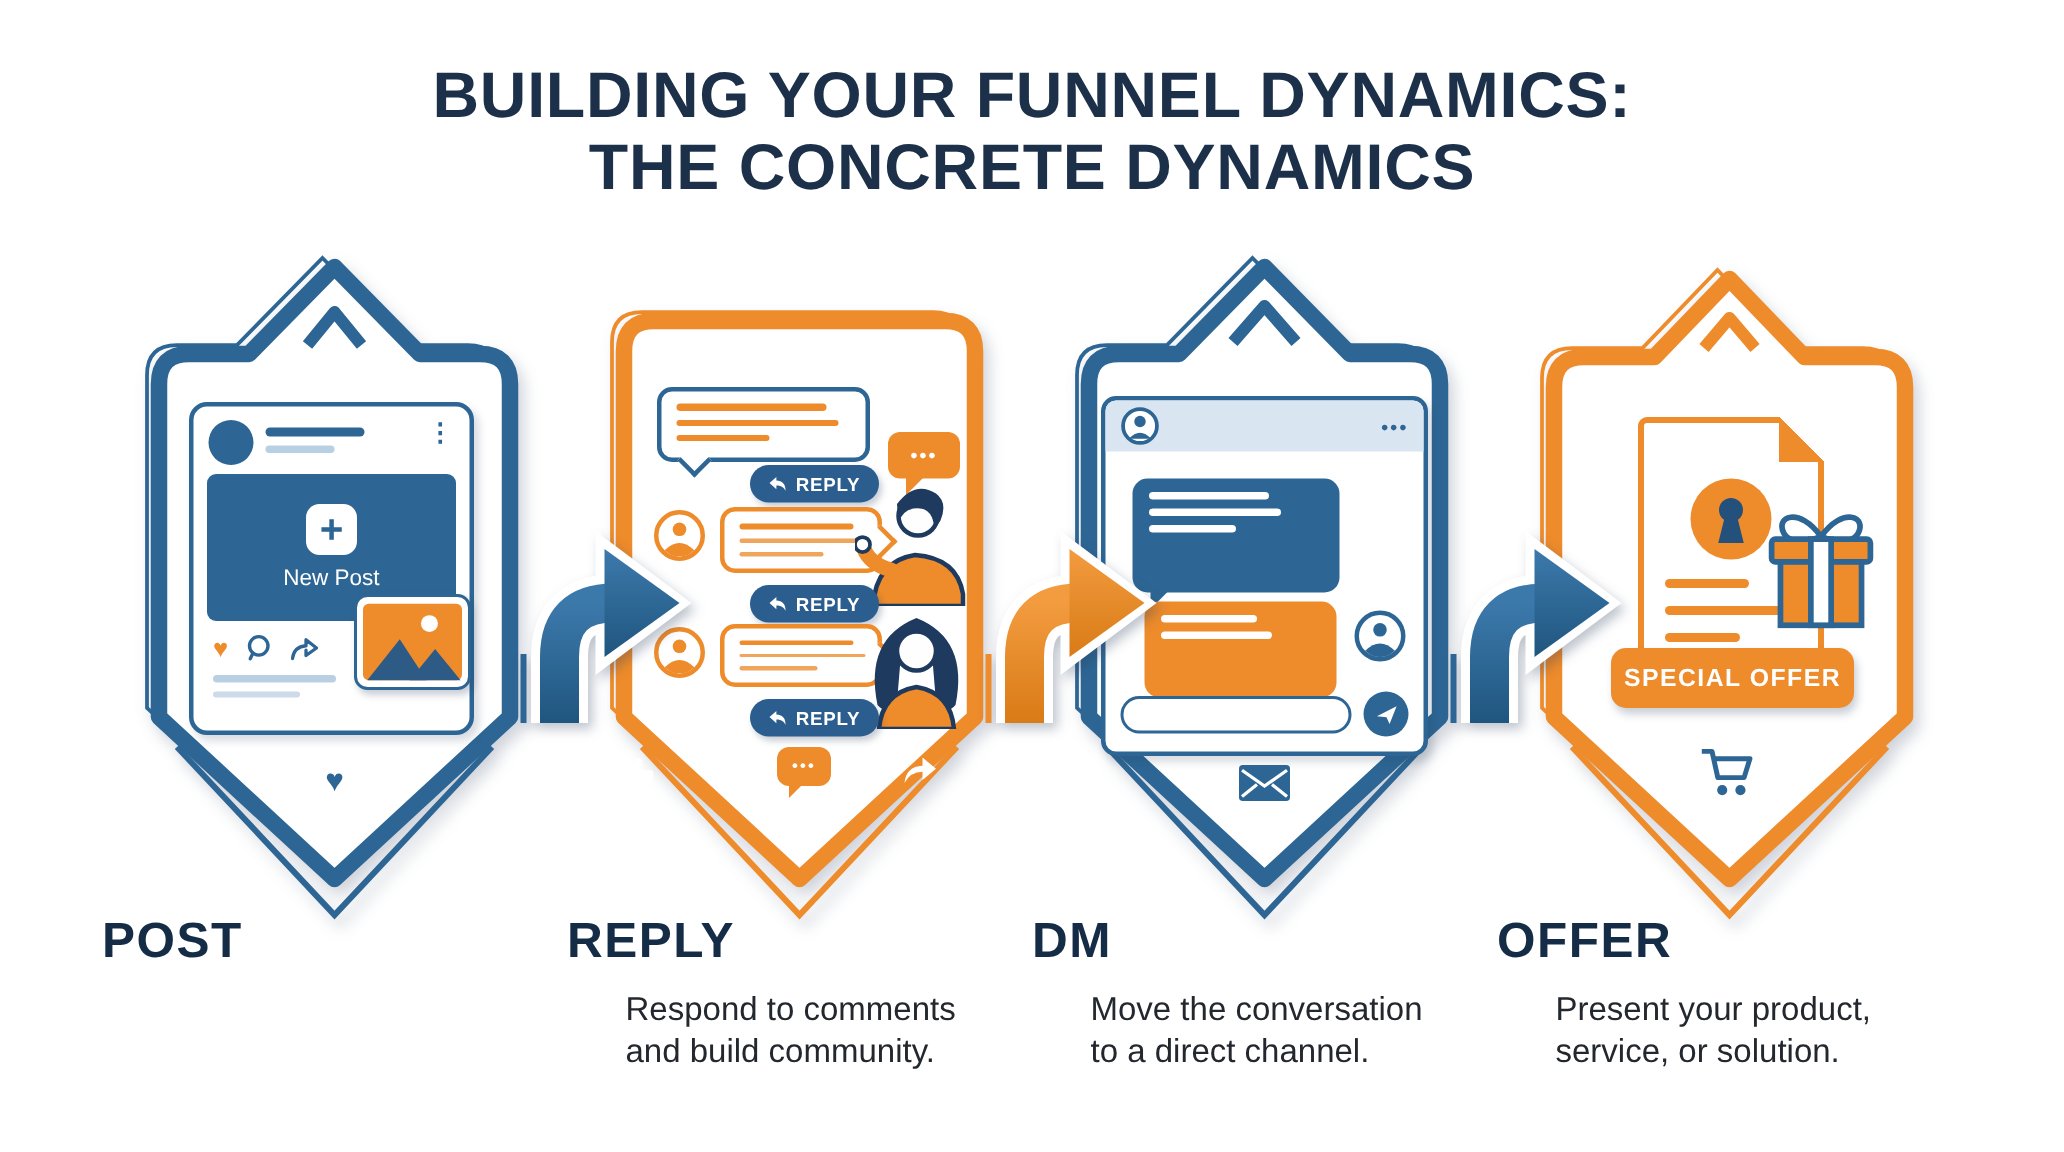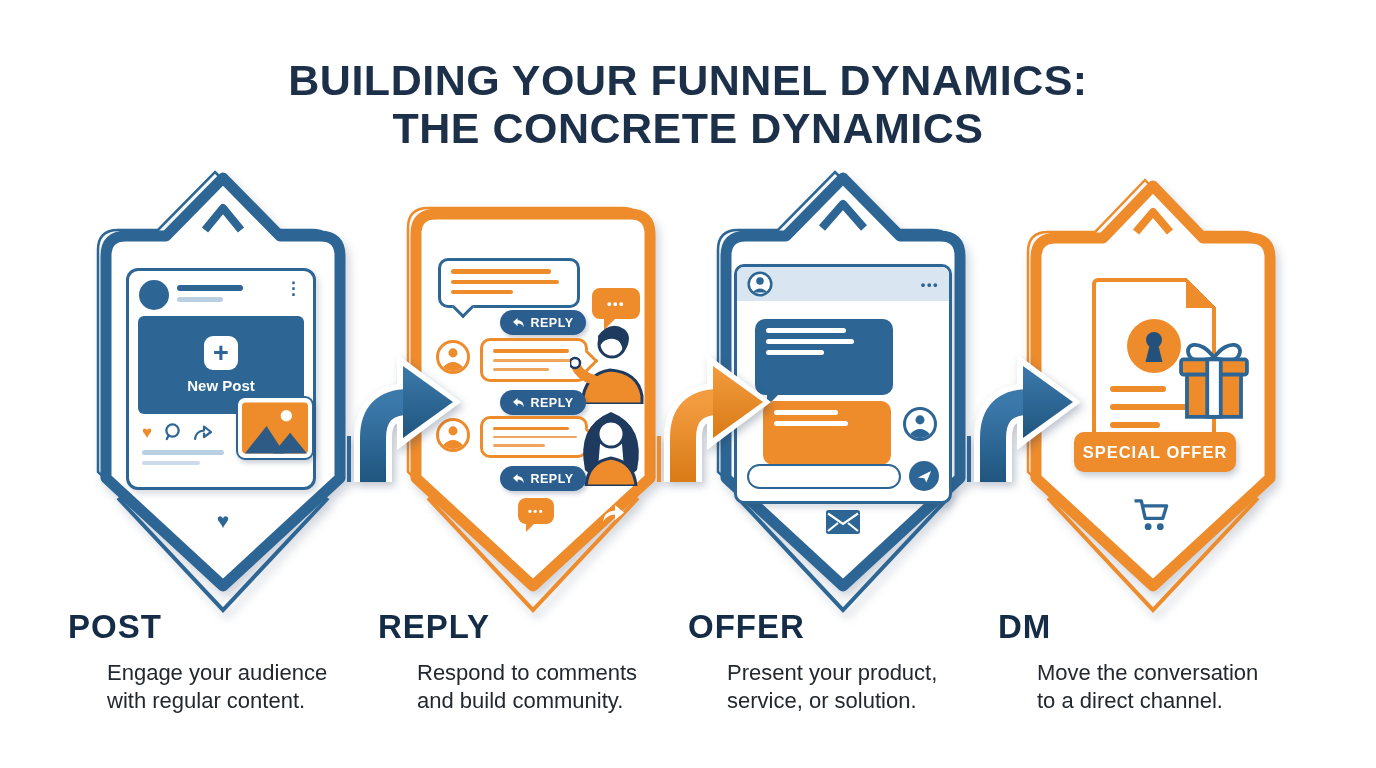--- a/index.html
+++ b/index.html
@@ -1,20 +1,20 @@
 <!DOCTYPE html>
 <html><head>
 <meta charset="utf-8">
 <style>
   html,body{margin:0;padding:0;background:#fff;}
   .stage{position:relative;width:1376px;height:768px;background:#ffffff;overflow:hidden;
          font-family:"Liberation Sans",sans-serif;}
   
   .title{position:absolute;top:40px;left:0;width:100%;text-align:center;
-         font-weight:800;font-size:43px;line-height:1.12;color:#1c3049;letter-spacing:.5px;margin-top:16px;}
+         font-weight:800;font-size:43px;line-height:1.12;color:#1c3049;letter-spacing:.5px;}
   .title span{display:block;}
   
   .panels{position:absolute;top:168px;left:68px;width:1240px;height:452px;display:flex;}
   .panel{position:relative;width:310px;height:452px;}
   .panel.blue{--ac:#2d6694;--bc:#2d6694;}
   .panel.orange{--ac:#ee8b2b;--bc:#ee8b2b;}
   .badge{position:absolute;inset:0;color:var(--ac);filter:drop-shadow(4px 6px 5px rgba(40,60,90,.22));}
   
   .bar{border-radius:3px;}
   .bubble{position:absolute;background:#fff;border:3px solid var(--bbc,#2d6694);border-radius:10px;
@@ -34,21 +34,21 @@
              border:3px solid #2d6694;border-radius:12px;box-shadow:3px 4px 6px rgba(40,60,90,.18);}
   .post-header{display:flex;align-items:flex-start;gap:8px;padding:9px 10px 6px 10px;}
   .avatar-fill{width:30px;height:30px;border-radius:50%;background:#2d6694;flex:none;}
   .hl1{width:66px;height:6px;background:#2d6694;border-radius:3px;margin-top:5px;}
   .hl2{width:46px;height:5px;background:#b9cfe2;border-radius:3px;margin-top:6px;}
   .kebab{margin-left:auto;color:#2d6694;font-size:17px;font-weight:700;line-height:1;letter-spacing:1px;}
   .post-image{margin:0 9px;height:98px;background:#2d6694;border-radius:6px;display:flex;
               flex-direction:column;align-items:center;justify-content:center;}
   .plus-box{width:34px;height:34px;background:#fff;border-radius:9px;color:#2d6694;
             font-size:27px;font-weight:700;display:flex;align-items:center;justify-content:center;line-height:1;}
-  .np-label{color:#fff;font-weight:700;font-size:15px;margin-top:7px;}
+  .np-label{color:#fff;font-weight:400;font-size:15px;margin-top:7px;}
   .post-actions{display:flex;align-items:center;gap:11px;padding:9px 0 0 13px;}
   .heart-o{color:#ee8b2b;font-size:17px;line-height:1;}
   .cap1{width:82px;height:4.5px;background:#b9cfe2;border-radius:3px;margin:9px 0 0 13px;}
   .cap2{width:58px;height:4.5px;background:#ccdae9;border-radius:3px;margin:6px 0 0 13px;}
   .thumb{position:absolute;left:168px;top:228px;width:78px;height:64px;background:#fff;
          border-radius:9px;border:2.5px solid #2d6694;padding:4px;box-sizing:border-box;
          box-shadow:2px 3px 5px rgba(40,60,90,.25);}
   .heart-bottom{position:absolute;left:0;width:100%;top:342px;text-align:center;
                 color:#2d6694;font-size:21px;line-height:1;}
   
@@ -383,29 +383,28 @@
     <line x1="26" y1="128" x2="26" y2="150" stroke="#2d6694" stroke-width="3"></line>
     <path d="M40,150 L40,106 Q40,70 76,70 L82,70" fill="none" stroke="#fff" stroke-width="38"></path>
     <polygon points="64,22 128,70 64,118" fill="#fff"></polygon>
     <path d="M40,150 L40,106 Q40,70 76,70 L84,70" fill="none" stroke="url(#g3)" stroke-width="26"></path>
     <polygon points="70,34 120,70 70,106" fill="url(#g3)"></polygon>
   </svg>
 
   <div class="labels">
     <div class="label-block">
       <div class="stage-name">POST</div>
-      <div class="stage-desc">Engage your audience with regular content.</div>
     </div>
     <div class="label-block">
       <div class="stage-name">REPLY</div>
       <div class="stage-desc">Respond to comments and build community.</div>
     </div>
     <div class="label-block">
+      <div class="stage-name">DM</div>
+      <div class="stage-desc">Move the conversation to a direct channel.</div>
+    </div>
+    <div class="label-block">
       <div class="stage-name">OFFER</div>
       <div class="stage-desc">Present your product, service, or solution.</div>
     </div>
-    <div class="label-block">
-      <div class="stage-name">DM</div>
-      <div class="stage-desc">Move the conversation to a direct channel.</div>
-    </div>
   </div>
 
 </div>
 
 </body></html>

